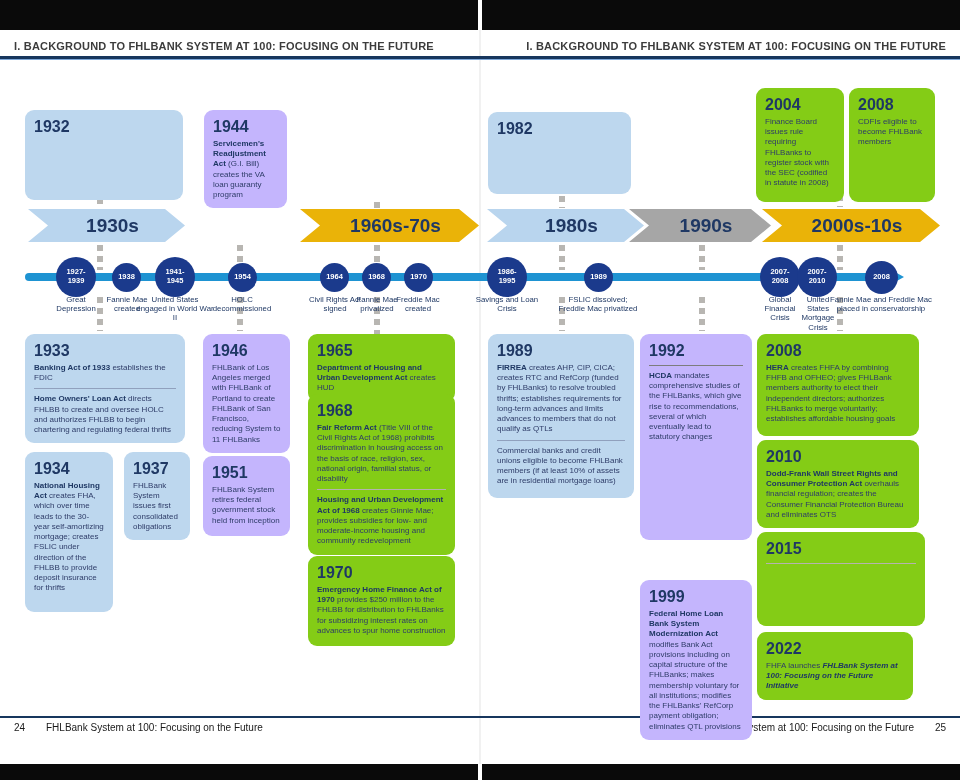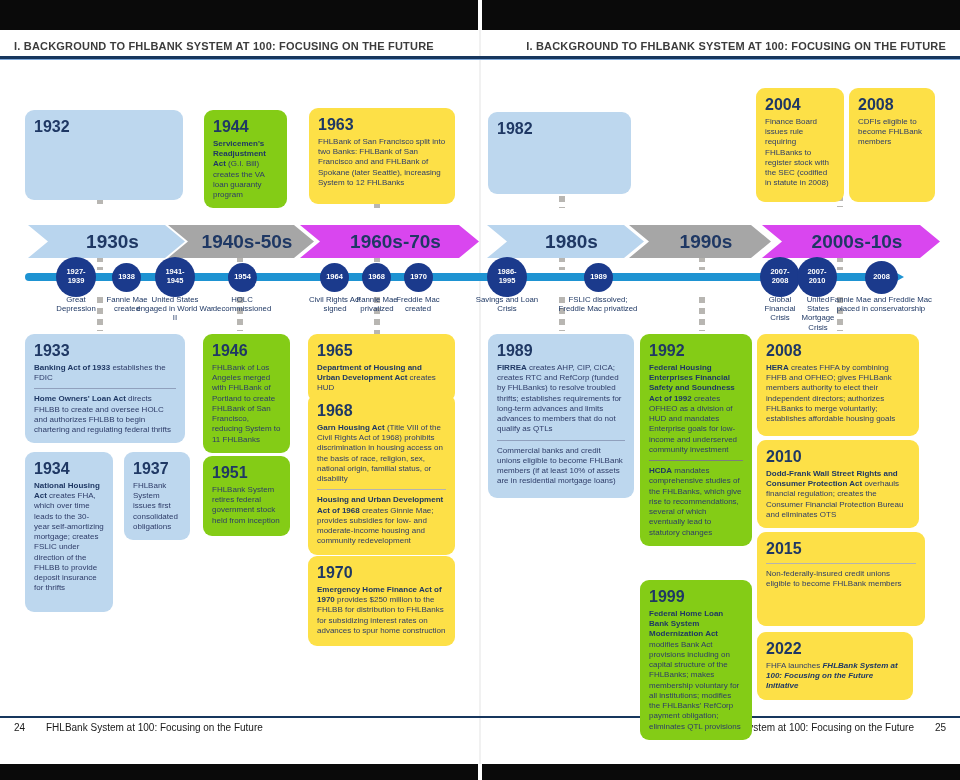--- a/index.html
+++ b/index.html
@@ -5,41 +5,41 @@
   html,body{margin:0;padding:0;background:#000;}
   #canvas{position:relative;width:960px;height:780px;background:#fff;overflow:hidden;
           font-family:"Liberation Sans",sans-serif;}
   .bar{position:absolute;background:#0a0a0a;}
   .gutter{position:absolute;left:479px;top:30px;width:2px;height:734px;background:#f1f1f1;}
   .hdr{position:absolute;top:40px;font-size:11px;font-weight:bold;color:#3c3c3c;letter-spacing:.2px;}
   .hdr-rule{position:absolute;left:0;top:56px;width:960px;height:3px;background:#17365d;border-bottom:1px solid #7da7d8;}
   .ftr-rule{position:absolute;left:0;top:716px;width:960px;height:2px;background:#17365d;}
   .ftr{position:absolute;top:722px;font-size:10px;color:#1a1a1a;}
 
-  .era{position:absolute;top:225px;height:33px;display:flex;align-items:center;justify-content:center;
+  .era{position:absolute;top:209px;height:33px;display:flex;align-items:center;justify-content:center;
        font-size:19px;font-weight:bold;color:#1f3864;padding-left:12px;box-sizing:border-box;
        clip-path:polygon(0 0,calc(100% - 20px) 0,100% 50%,calc(100% - 20px) 100%,0 100%,20px 50%);z-index:1;}
-  .era.blue{background:#b9d5ee;} .era.gray{background:#a6a6a6;} .era.lgray{background:#d946ef;}
+  .era.blue{background:#b9d5ee;} .era.gray{background:#a6a6a6;} .era.lgray{background:#eab308;}
 
   .tl-bar{position:absolute;left:25px;top:273px;width:862px;height:8px;background:#1e93d2;border-radius:4px;z-index:2;}
   .tl-head{position:absolute;left:884px;top:266px;width:0;height:0;border-left:20px solid #1e93d2;
            border-top:11px solid transparent;border-bottom:11px solid transparent;z-index:2;}
 
   .dot{position:absolute;border-radius:50%;background:#1b3a8c;color:#fff;font-weight:bold;
        display:flex;align-items:center;justify-content:center;text-align:center;
        white-space:pre-line;line-height:1.15;z-index:3;}
   .dot.lg{width:40px;height:40px;top:257px;font-size:7.5px;}
   .dot.md{width:33px;height:33px;top:261px;font-size:7.5px;}
   .dot.sm{width:29px;height:29px;top:263px;font-size:7.5px;}
 
   .tlabel{position:absolute;top:295px;transform:translateX(-50%);text-align:center;
           font-size:7.8px;line-height:1.18;color:#1f3864;z-index:3;}
 
   .box{position:absolute;border-radius:9px;padding:8px 9px;box-sizing:border-box;z-index:2;}
-  .box.blue{background:#bdd7ee;} .box.gray{background:#84cc16;} .box.lgray{background:#fde047;}
+  .box.blue{background:#bdd7ee;} .box.gray{background:#c4b5fd;} .box.lgray{background:#84cc16;}
   .box h3{margin:0 0 3px 0;font-size:16px;color:#1f3864;}
   .box p{margin:0;font-size:8px;line-height:1.28;color:#2e3c68;}
   .box p b{color:#1f3864;}
   .box .div{border:none;border-top:1px solid #90a0bd;margin:5px 0;}
   .box.gray .div{border-top-color:#7d7d7d;}
   .box.lgray .div{border-top-color:#b5b3af;}
   .bi{font-style:italic;}
 
   .conn{position:absolute;width:6px;background:repeating-linear-gradient(to bottom,#b8b6b2 0 6px,transparent 6px 11px);z-index:0;}
 </style>
@@ -53,23 +53,20 @@
   <div class="bar" style="left:0;top:764px;width:478px;height:16px"></div>
   <div class="bar" style="left:482px;top:764px;width:478px;height:16px"></div>
   <div class="gutter"></div>
 
   <div class="hdr" style="left:14px">I. BACKGROUND TO FHLBANK SYSTEM AT 100: FOCUSING ON THE FUTURE</div>
   <div class="hdr" style="right:14px">I. BACKGROUND TO FHLBANK SYSTEM AT 100: FOCUSING ON THE FUTURE</div>
   <div class="hdr-rule"></div>
 
   <div class="era blue" style="left:28px;width:157px">
       <span>1930s</span>
-    </div>
-  <div class="era gray" style="left:168px;width:146px">
-      <span>1940s-50s</span>
     </div>
   <div class="era lgray" style="left:300px;width:179px">
       <span>1960s-70s</span>
     </div>
   <div class="era blue" style="left:487px;width:157px">
       <span>1980s</span>
     </div>
   <div class="era gray" style="left:629px;width:142px">
       <span>1990s</span>
     </div>
@@ -129,24 +126,20 @@
   <div class="conn" style="left:699px;top:297px;height:34px"></div>
   <div class="conn" style="left:837px;top:297px;height:34px"></div>
 
   <div class="box blue" style="left:25px;top:110px;width:158px;min-height:90px">
     <h3>1932</h3>
   </div>
   <div class="box gray" style="left:204px;top:110px;width:83px;min-height:96px">
     <h3>1944</h3>
     <p><b>Servicemen's Readjustment Act</b><span> (G.I. Bill) creates the VA loan guaranty program</span></p>
   </div>
-  <div class="box lgray" style="left:309px;top:108px;width:146px;min-height:96px">
-    <h3>1963</h3>
-    <p>FHLBank of San Francisco split into two Banks: FHLBank of San Francisco and and FHLBank of Spokane (later Seattle), increasing System to 12 FHLBanks</p>
-  </div>
   <div class="box blue" style="left:488px;top:112px;width:143px;min-height:82px">
     <h3>1982</h3>
   </div>
   <div class="box lgray" style="left:756px;top:88px;width:88px;min-height:114px">
     <h3>2004</h3>
     <p>Finance Board issues rule requiring FHLBanks to register stock with the SEC (codified in statute in 2008)</p>
   </div>
   <div class="box lgray" style="left:849px;top:88px;width:86px;min-height:114px">
     <h3>2008</h3>
     <p>CDFIs eligible to become FHLBank members</p>
@@ -173,57 +166,55 @@
   <div class="box gray" style="left:203px;top:456px;width:87px;min-height:80px">
     <h3>1951</h3>
     <p>FHLBank System retires federal government stock held from inception</p>
   </div>
   <div class="box lgray" style="left:308px;top:334px;width:147px;min-height:52px">
     <h3>1965</h3>
     <p><b>Department of Housing and Urban Development Act</b><span> creates HUD</span></p>
   </div>
   <div class="box lgray" style="left:308px;top:394px;width:147px;min-height:152px">
     <h3>1968</h3>
-    <p><b>Garn Housing Act</b><span> (Title VIII of the Civil Rights Act of 1968) prohibits discrimination in housing access on the basis of race, religion, sex, national origin, familial status, or disability</span></p>
+    <p><b>Fair Reform Act</b><span> (Title VIII of the Civil Rights Act of 1968) prohibits discrimination in housing access on the basis of race, religion, sex, national origin, familial status, or disability</span></p>
     <hr class="div">
     <p><b>Housing and Urban Development Act of 1968</b><span> creates Ginnie Mae; provides subsidies for low- and moderate-income housing and community redevelopment</span></p>
   </div>
   <div class="box lgray" style="left:308px;top:556px;width:147px;min-height:90px">
     <h3>1970</h3>
     <p><b>Emergency Home Finance Act of 1970</b><span> provides $250 million to the FHLBB for distribution to FHLBanks for subsidizing interest rates on advances to spur home construction</span></p>
   </div>
 
   <div class="box blue" style="left:488px;top:334px;width:146px;min-height:164px">
     <h3>1989</h3>
     <p><b>FIRREA</b><span> creates AHP, CIP, CICA; creates RTC and RefCorp (funded by FHLBanks) to resolve troubled thrifts; establishes requirements for long-term advances and limits advances to members that do not qualify as QTLs</span></p>
     <hr class="div">
     <p>Commercial banks and credit unions eligible to become FHLBank members (if at least 10% of assets are in residential mortgage loans)</p>
   </div>
   <div class="box gray" style="left:640px;top:334px;width:112px;min-height:206px">
     <h3>1992</h3>
-    <p><b>Federal Housing Enterprises Financial Safety and Soundness Act of 1992</b><span> creates OFHEO as a division of HUD and mandates Enterprise goals for low-income and underserved community investment</span></p>
     <hr class="div">
     <p><b>HCDA</b><span> mandates comprehensive studies of the FHLBanks, which give rise to recommendations, several of which eventually lead to statutory changes</span></p>
   </div>
   <div class="box gray" style="left:640px;top:580px;width:112px;min-height:148px">
     <h3>1999</h3>
     <p><b>Federal Home Loan Bank System Modernization Act</b><span> modifies Bank Act provisions including on capital structure of the FHLBanks; makes membership voluntary for all institutions; modifies the FHLBanks' RefCorp payment obligation; eliminates QTL provisions</span></p>
   </div>
   <div class="box lgray" style="left:757px;top:334px;width:162px;min-height:102px">
     <h3>2008</h3>
     <p><b>HERA</b><span> creates FHFA by combining FHFB and OFHEO; gives FHLBank members authority to elect their independent directors; authorizes FHLBanks to merge voluntarily; establishes affordable housing goals</span></p>
   </div>
   <div class="box lgray" style="left:757px;top:440px;width:162px;min-height:88px">
     <h3>2010</h3>
     <p><b>Dodd-Frank Wall Street Rights and Consumer Protection Act</b><span> overhauls financial regulation; creates the Consumer Financial Protection Bureau and eliminates OTS</span></p>
   </div>
   <div class="box lgray" style="left:757px;top:532px;width:168px;min-height:94px">
     <h3>2015</h3>
     <hr class="div">
-    <p>Non-federally-insured credit unions eligible to become FHLBank members</p>
   </div>
   <div class="box lgray" style="left:757px;top:632px;width:156px;min-height:58px">
     <h3>2022</h3>
     <p><span>FHFA launches </span><b class="bi">FHLBank System at 100: Focusing on the Future Initiative</b></p>
   </div>
 
   <div class="ftr-rule"></div>
   <span class="ftr" style="left:14px">24</span>
   <span class="ftr" style="left:46px">FHLBank System at 100: Focusing on the Future</span>
   <span class="ftr" style="right:46px">FHLBank System at 100: Focusing on the Future</span>

